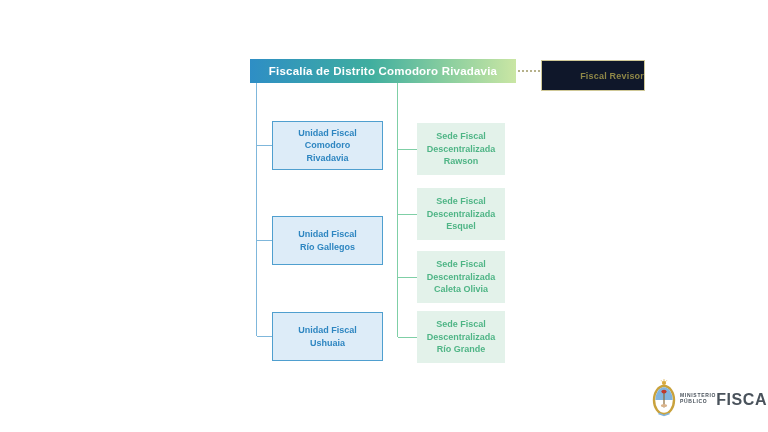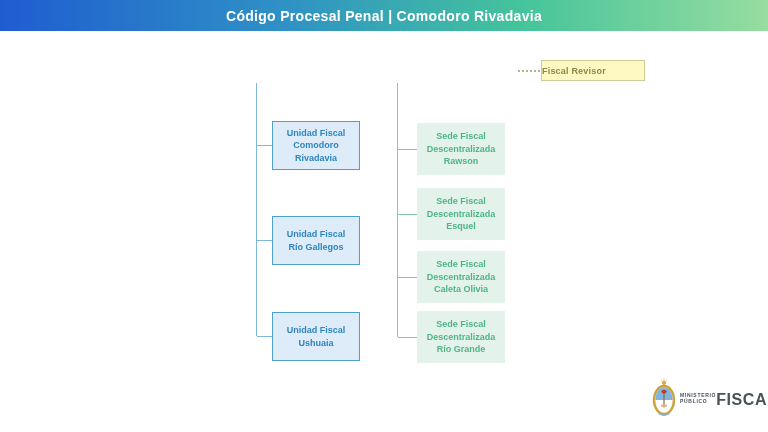--- a/index.html
+++ b/index.html
@@ -18,78 +18,78 @@
   }
   
   .root-box{
     position:absolute;left:250px;top:59px;width:266px;height:24px;
     background:linear-gradient(90deg,#2e8ec5 0%,#3fae9f 45%,#8ccf9f 75%,#cae6a4 100%);
     display:flex;align-items:center;justify-content:center;
   }
   .root-box .label{color:#ffffff;font-size:11.5px;font-weight:bold;letter-spacing:0.2px;}
   
   .advisor-box{
-    position:absolute;left:541px;top:60px;width:104px;height:21px;
-    background:#fef9c3;border:1px solid #cfc897;box-sizing:border-box;
-    display:flex;align-items:center;justify-content:flex-start;
+    position:absolute;left:541px;top:60px;width:104px;height:31px;
+    background:#0f172a;border:1px solid #cfc897;box-sizing:border-box;
+    display:flex;align-items:center;justify-content:flex-end;
   }
   .advisor-box .label{color:#8f8747;font-size:9px;font-weight:bold;letter-spacing:0.2px;}
   .dotted-link{
     position:absolute;left:518px;top:70px;width:22px;height:0;
     border-top:2px dotted #b6b18a;
   }
   
   .line{position:absolute;}
   .line.v-blue{width:0;border-left:1.5px solid #7fb7db;}
   .line.h-blue{height:0;border-top:1.5px solid #7fb7db;}
   .line.v-green{width:0;border-left:1.5px solid #7fcfa6;}
   .line.h-green{height:0;border-top:1.5px solid #7fcfa6;}
   
   .unit{
     position:absolute;box-sizing:border-box;
     display:flex;align-items:center;justify-content:center;text-align:center;
   }
   .unit .unit-label{font-size:9px;font-weight:bold;line-height:1.4;white-space:pre-line;}
-  .unit.blue{left:272px;width:88px;background:#ddecf8;border:1px solid #4f9fcf;}
+  .unit.blue{left:272px;width:111px;background:#ddecf8;border:1px solid #4f9fcf;}
   .unit.blue .unit-label{color:#2e86c1;}
   .unit.green{left:417px;width:88px;background:#e3f2ea;border:1px solid #e3f2ea;}
   .unit.green .unit-label{color:#4fb586;}
   .u1{top:121px;height:49px;} .u2{top:216px;height:49px;} .u3{top:312px;height:49px;}
   .s1{top:123px;height:52px;} .s2{top:188px;height:52px;}
   .s3{top:251px;height:52px;} .s4{top:311px;height:52px;}
   
   .logo{position:absolute;left:652px;top:379px;display:flex;align-items:center;gap:4px;}
   .logo-text{display:flex;flex-direction:row;align-items:flex-start;}
   .logo-ministry{font-size:5px;font-weight:bold;letter-spacing:0.7px;color:#49525b;}
   .logo-name{font-size:16px;font-weight:bold;letter-spacing:0.6px;color:#49525b;line-height:1.05;}
   .logo-line1{font-size:3.5px;font-weight:bold;letter-spacing:0.4px;background:#49525b;color:#ffffff;padding:1px 2px;}
   .logo-line2{font-size:3.5px;font-weight:bold;letter-spacing:1.3px;color:#49525b;margin-top:1px;}
 </style>
 </head>
 <body>
 
 <div class="stage">
 
-  <div class="header">
-    <div class="title">Código Procesal Penal | Comodoro Rivadavia</div>
-  </div>
 
   <div class="line v-blue" style="left:256px;top:83px;height:253px;"></div>
   <div class="line h-blue" style="left:257px;top:145px;width:15px;"></div>
   <div class="line h-blue" style="left:257px;top:240px;width:15px;"></div>
   <div class="line h-blue" style="left:257px;top:336px;width:15px;"></div>
 
   <div class="line v-green" style="left:397px;top:83px;height:254px;"></div>
   <div class="line h-green" style="left:398px;top:149px;width:19px;"></div>
   <div class="line h-green" style="left:398px;top:214px;width:19px;"></div>
   <div class="line h-green" style="left:398px;top:277px;width:19px;"></div>
   <div class="line h-green" style="left:398px;top:337px;width:19px;"></div>
 
   <div class="dotted-link"></div>
 
+  <div class="root-box">
+    <div class="label">Fiscalía de Distrito Comodoro Rivadavia</div>
+  </div>
 
   <div class="advisor-box">
     <div class="label">Fiscal Revisor</div>
   </div>
 
   <div class="unit blue u1">
     <div class="unit-label">Unidad Fiscal
 Comodoro
 Rivadavia</div>
   </div>

